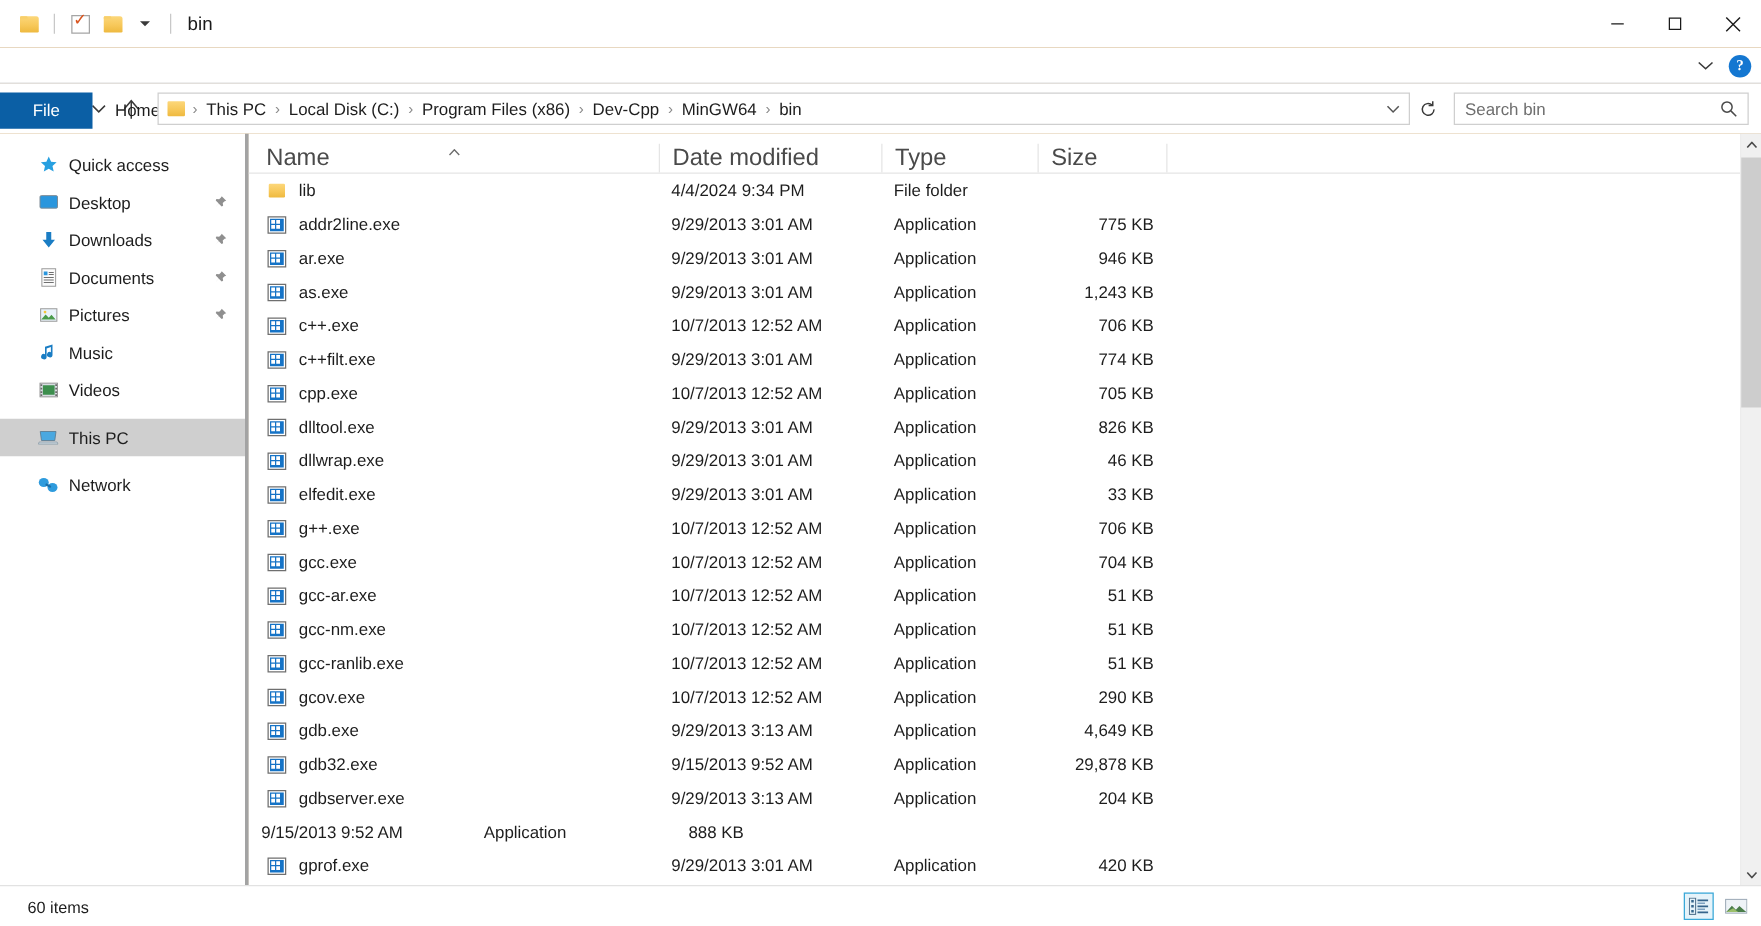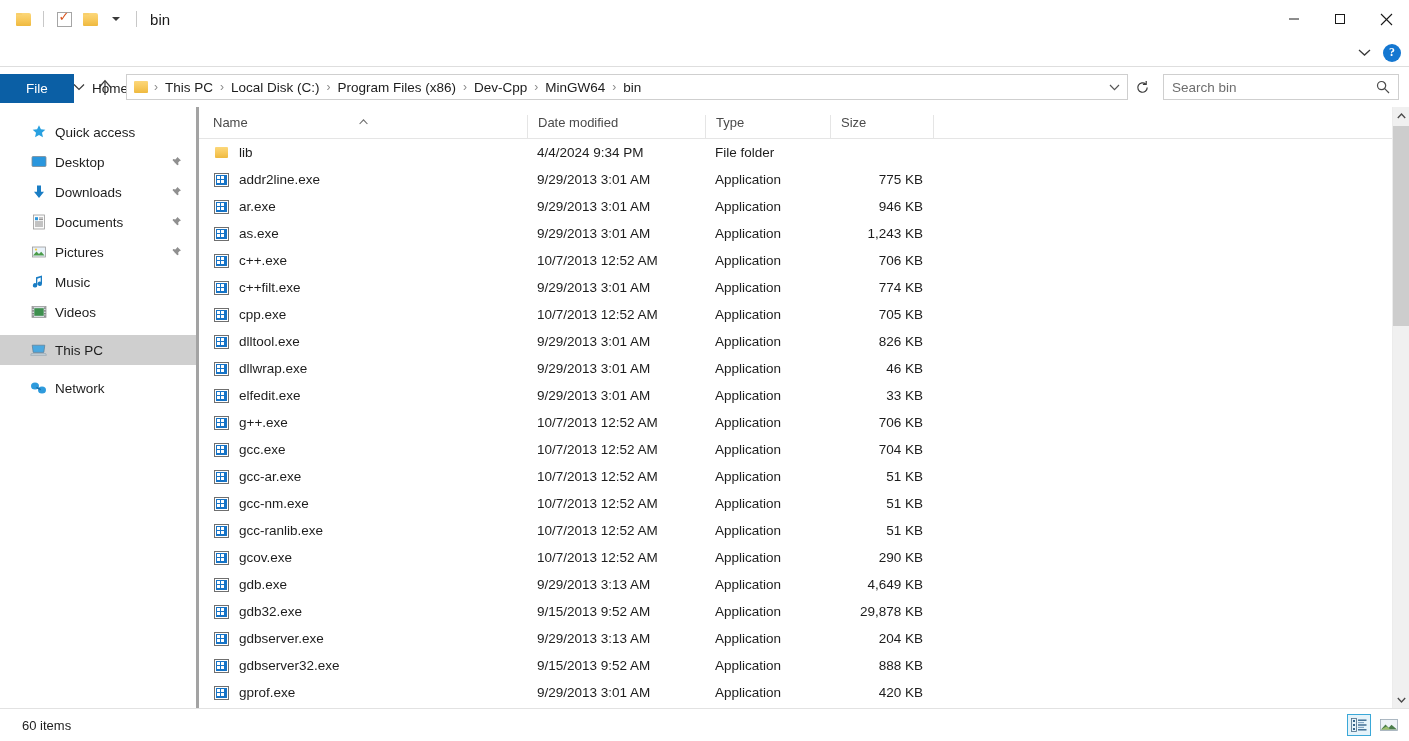--- a/index.html
+++ b/index.html
@@ -116,21 +116,21 @@
   }
   .nav-label{ white-space:nowrap; }
 
   
   .filepane { flex:1; min-width:0; display:flex; flex-direction:column; background:#fff; position:relative; }
   .col-head {
     height:32px; display:flex; align-items:flex-end; border-bottom:1px solid #e5e5e5;
     position:relative; flex:0 0 32px;
   }
   .ch {
-    font-size:13px; color:#4a4a4a; height:23px; display:flex; align-items:flex-start;
+    font-size:19px; color:#4a4a4a; height:23px; display:flex; align-items:flex-end;
     border-left:1px solid #e5e5e5; padding-left:10px; position:relative; cursor:default;
   }
   .ch:first-child{ border-left:0; padding-left:14px; }
   .ch-name { width:328px; flex:0 0 328px; }
   .ch-date { width:178px; flex:0 0 178px; }
   .ch-type { width:125px; flex:0 0 125px; }
   .ch-size { width:103px; flex:0 0 103px; }
   .sort-caret {
     position:absolute; left:160px; top:4px; width:9px; height:6px;
   }
@@ -652,26 +652,20 @@
               <span class="ico-wrap">
                 <span class="ico-app"></span>
               </span>
               <span>gdbserver.exe</span>
             </div>
             <div class="cell-date">9/29/2013 3:13 AM</div>
             <div class="cell-type">Application</div>
             <div class="cell-size">204 KB</div>
           </div>
           <div class="row">
-            <div class="cell-name">
-              <span class="ico-wrap">
-                <span class="ico-app"></span>
-              </span>
-              <span>gdbserver32.exe</span>
-            </div>
             <div class="cell-date">9/15/2013 9:52 AM</div>
             <div class="cell-type">Application</div>
             <div class="cell-size">888 KB</div>
           </div>
           <div class="row">
             <div class="cell-name">
               <span class="ico-wrap">
                 <span class="ico-app"></span>
               </span>
               <span>gprof.exe</span>

